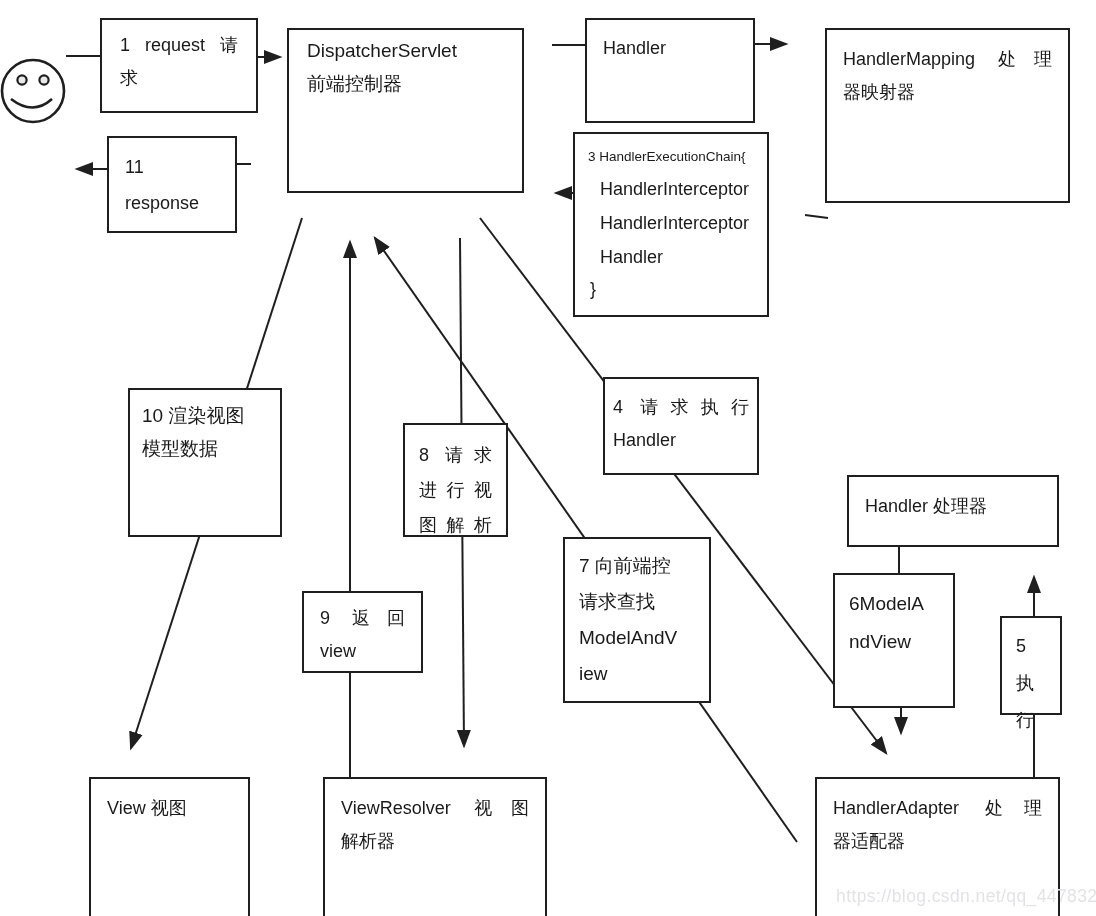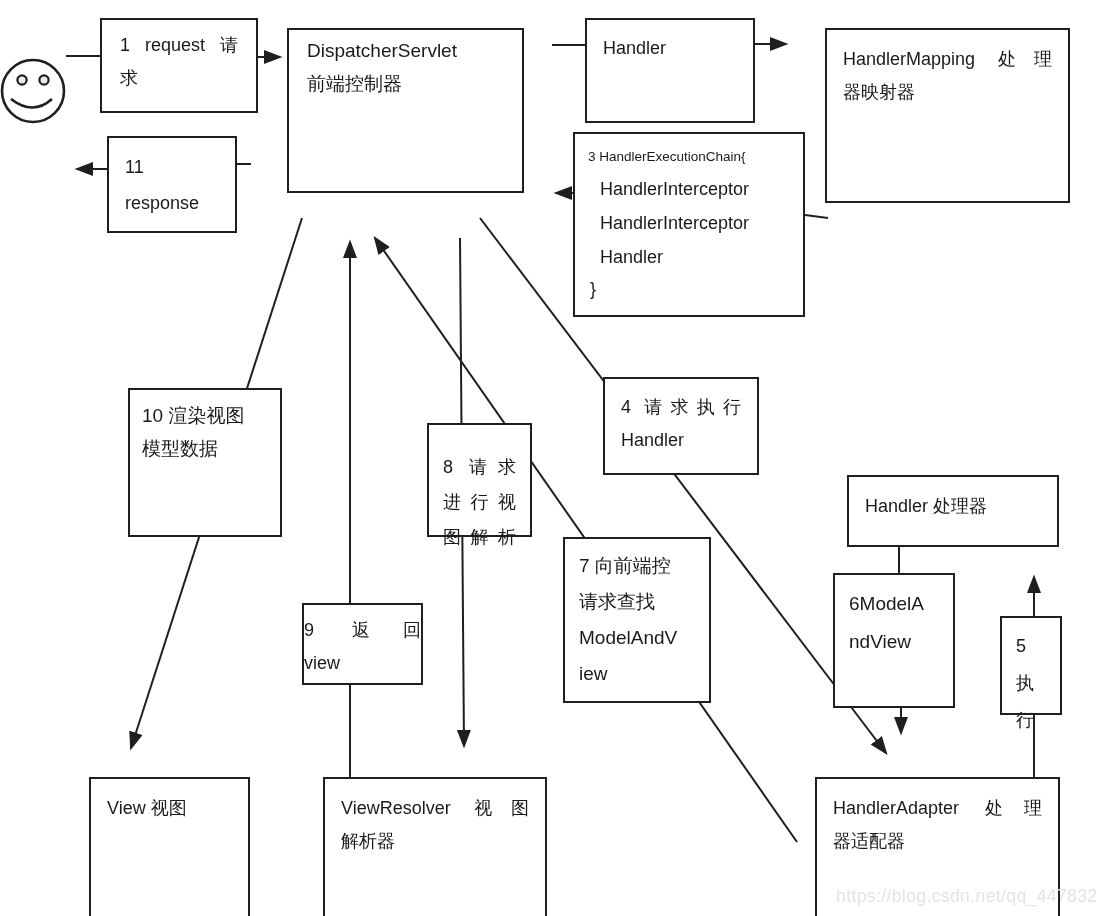--- a/index.html
+++ b/index.html
@@ -20,24 +20,24 @@
   
   .n-request{padding:9px 18px;}
   .n-dispatcher{padding:4px 18px;font-size:19px;}
   .n-find{padding:12px 16px;}
   .n-hmapping{padding:13px 16px;}
   .n-response{padding:11px 16px;line-height:36px;}
   .n-chain{padding:8px 13px;}
   .ec-h{font-size:13.5px;line-height:30px;white-space:nowrap;}
   .ec-l{font-size:18px;line-height:34px;padding-left:12px;white-space:nowrap;}
   .ec-f{font-size:18px;line-height:31px;padding-left:2px;}
-  .n-exec4{padding:12px 16px;}
+  .n-exec4{padding:12px 8px;}
   .n-render{padding:9px 12px;font-size:19px;line-height:33px;}
-  .n-viewres-req{padding:25px 14px;line-height:35px;margin-left:24px;}
-  .n-return9{padding:9px 0;margin-top:12px;}
+  .n-viewres-req{padding:13px 14px;line-height:35px;}
+  .n-return9{padding:9px 16px;}
   .n-mav7{padding:9px 14px;font-size:19px;line-height:36px;}
   .n-handler{padding:13px 16px;}
   .n-6mv{padding:10px 14px;font-size:19px;line-height:38px;}
   .n-exec5{padding:10px 14px;line-height:37px;}
   .n-bottom{border-bottom:none;}
   .n-view{padding:13px 16px;}
   .n-vresolver{padding:13px 16px;}
   .n-hadapter{padding:13px 16px;}
   #watermark{
     position:absolute;z-index:3;left:836px;top:886px;
@@ -118,21 +118,21 @@
   <div class="node n-hmapping" style="left:825px;top:28px;width:245px;height:175px">
     <div class="ln jl">HandlerMapping 处理</div>
     <div class="ln">器映射器</div>
   </div>
 
   <div class="node n-response" style="left:107px;top:136px;width:130px;height:97px">
     <div class="ln">11</div>
     <div class="ln">response</div>
   </div>
 
-  <div class="node n-chain" style="left:573px;top:132px;width:232px;height:185px">
+  <div class="node n-chain" style="left:573px;top:132px;width:196px;height:185px">
     <div class="ec-h">3 HandlerExecutionChain{</div>
     <div class="ec-l">HandlerInterceptor</div>
     <div class="ec-l">HandlerInterceptor</div>
     <div class="ec-l">Handler</div>
     <div class="ec-f">}</div>
   </div>
 
   <div class="node n-exec4" style="left:603px;top:377px;width:156px;height:98px">
     <div class="ln jl">4 请求执行</div>
     <div class="ln">Handler</div>

